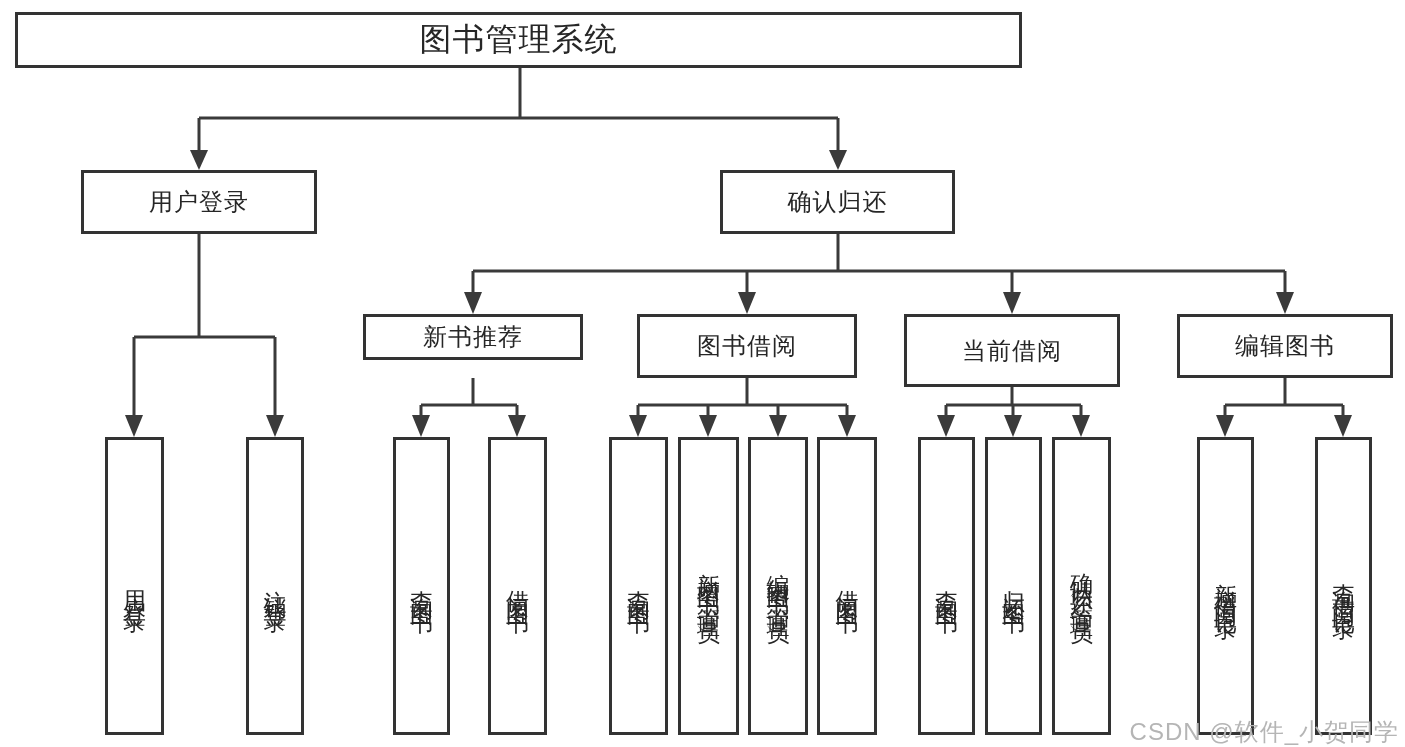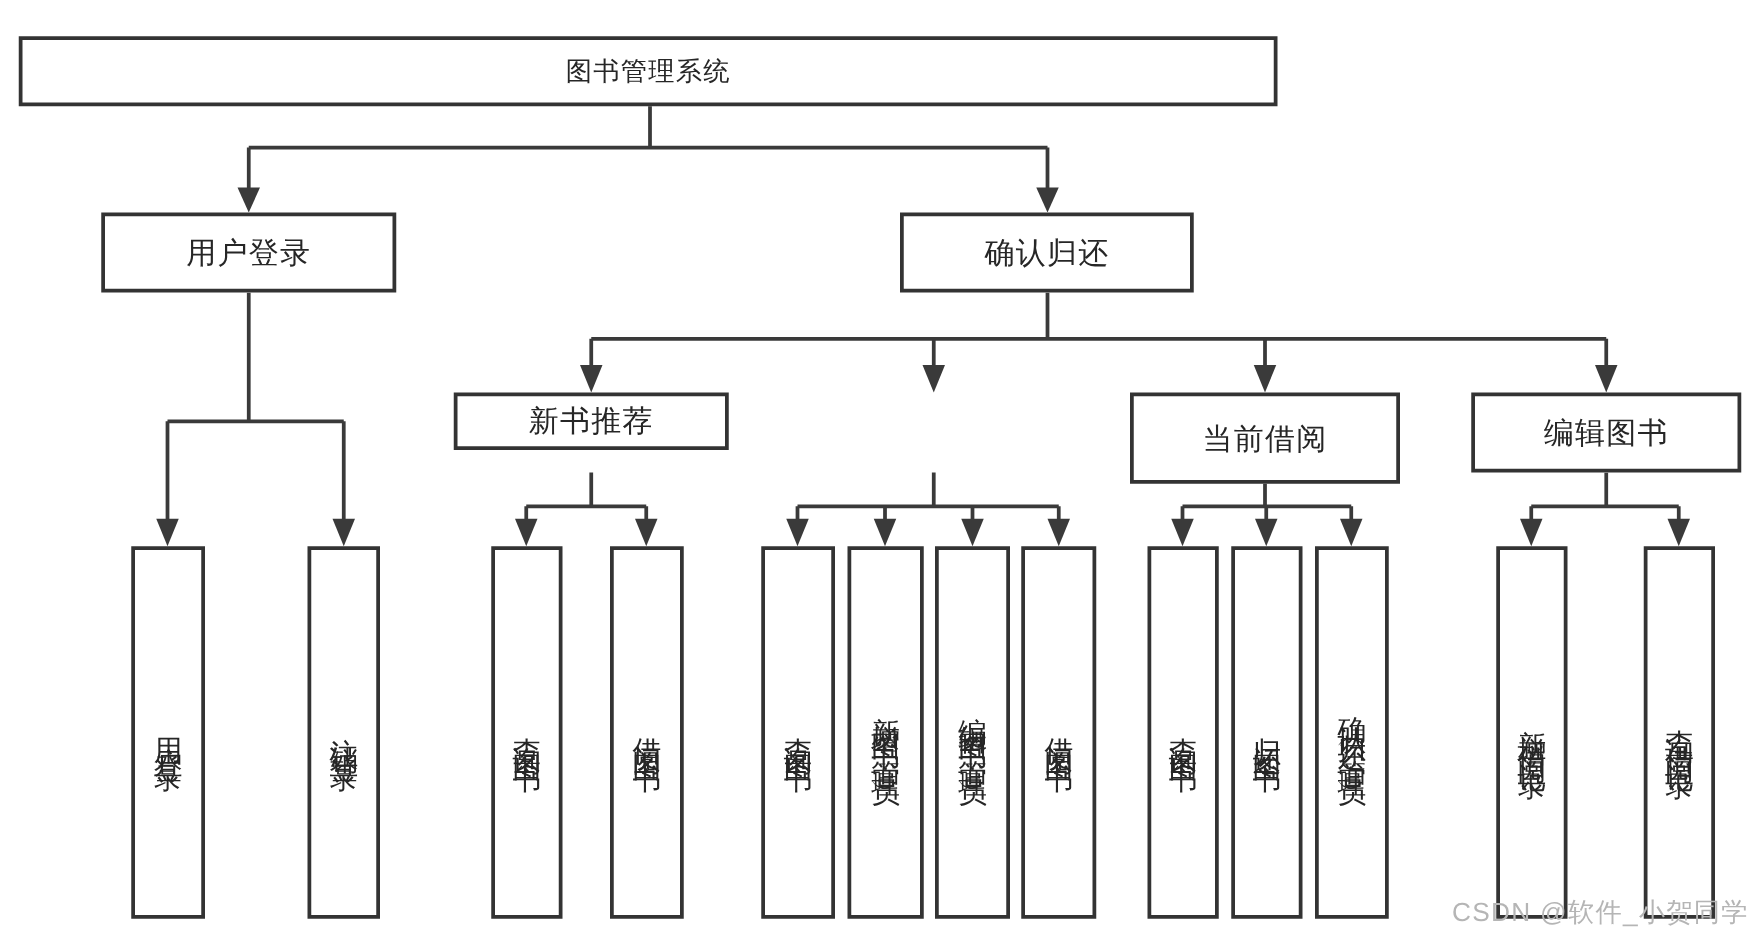--- a/index.html
+++ b/index.html
@@ -22,34 +22,34 @@
   .connector-layer polygon{fill:var(--line);stroke:none;}
   .node{
     position:absolute;
     box-sizing:border-box;
     background:#ffffff;
     border:3px solid var(--box-border);
     display:flex;align-items:center;justify-content:center;
     color:var(--text);
   }
   .hnode{font-size:24px;letter-spacing:1px;}
-  .root-node{font-size:21px;margin-top:17px;}
+  .root-node{font-size:32px;}
   .leaf{top:437px;height:298px;}
   .vtext{
     writing-mode:vertical-rl;
     text-orientation:mixed;
     font-size:23px;
     letter-spacing:7px;
     line-height:1;
     white-space:nowrap;
   }
   .watermark{
     position:absolute;
     right:6px;top:716px;
-    font-size:21px;
+    font-size:24px;
     letter-spacing:1px;
     color:var(--watermark);
     z-index:5;
     pointer-events:none;
   }
 </style>
 </head>
 <body>
 
 <div class="canvas">
@@ -111,20 +111,23 @@
   <div class="node hnode" style="left:81px;top:170px;width:236px;height:64px">
     <span>用户登录</span>
   </div>
   <div class="node hnode" style="left:720px;top:170px;width:235px;height:64px">
     <span>确认归还</span>
   </div>
 
   <div class="node hnode" style="left:363px;top:314px;width:220px;height:46px">
     <span>新书推荐</span>
   </div>
+  <div class="node hnode" style="left:637px;top:314px;width:220px;height:64px">
+    <span>图书借阅</span>
+  </div>
   <div class="node hnode" style="left:904px;top:314px;width:216px;height:73px">
     <span>当前借阅</span>
   </div>
   <div class="node hnode" style="left:1177px;top:314px;width:216px;height:64px">
     <span>编辑图书</span>
   </div>
 
   <div class="node leaf" style="left:105px;width:59px">
     <span class="vtext">用户登录</span>
   </div>

